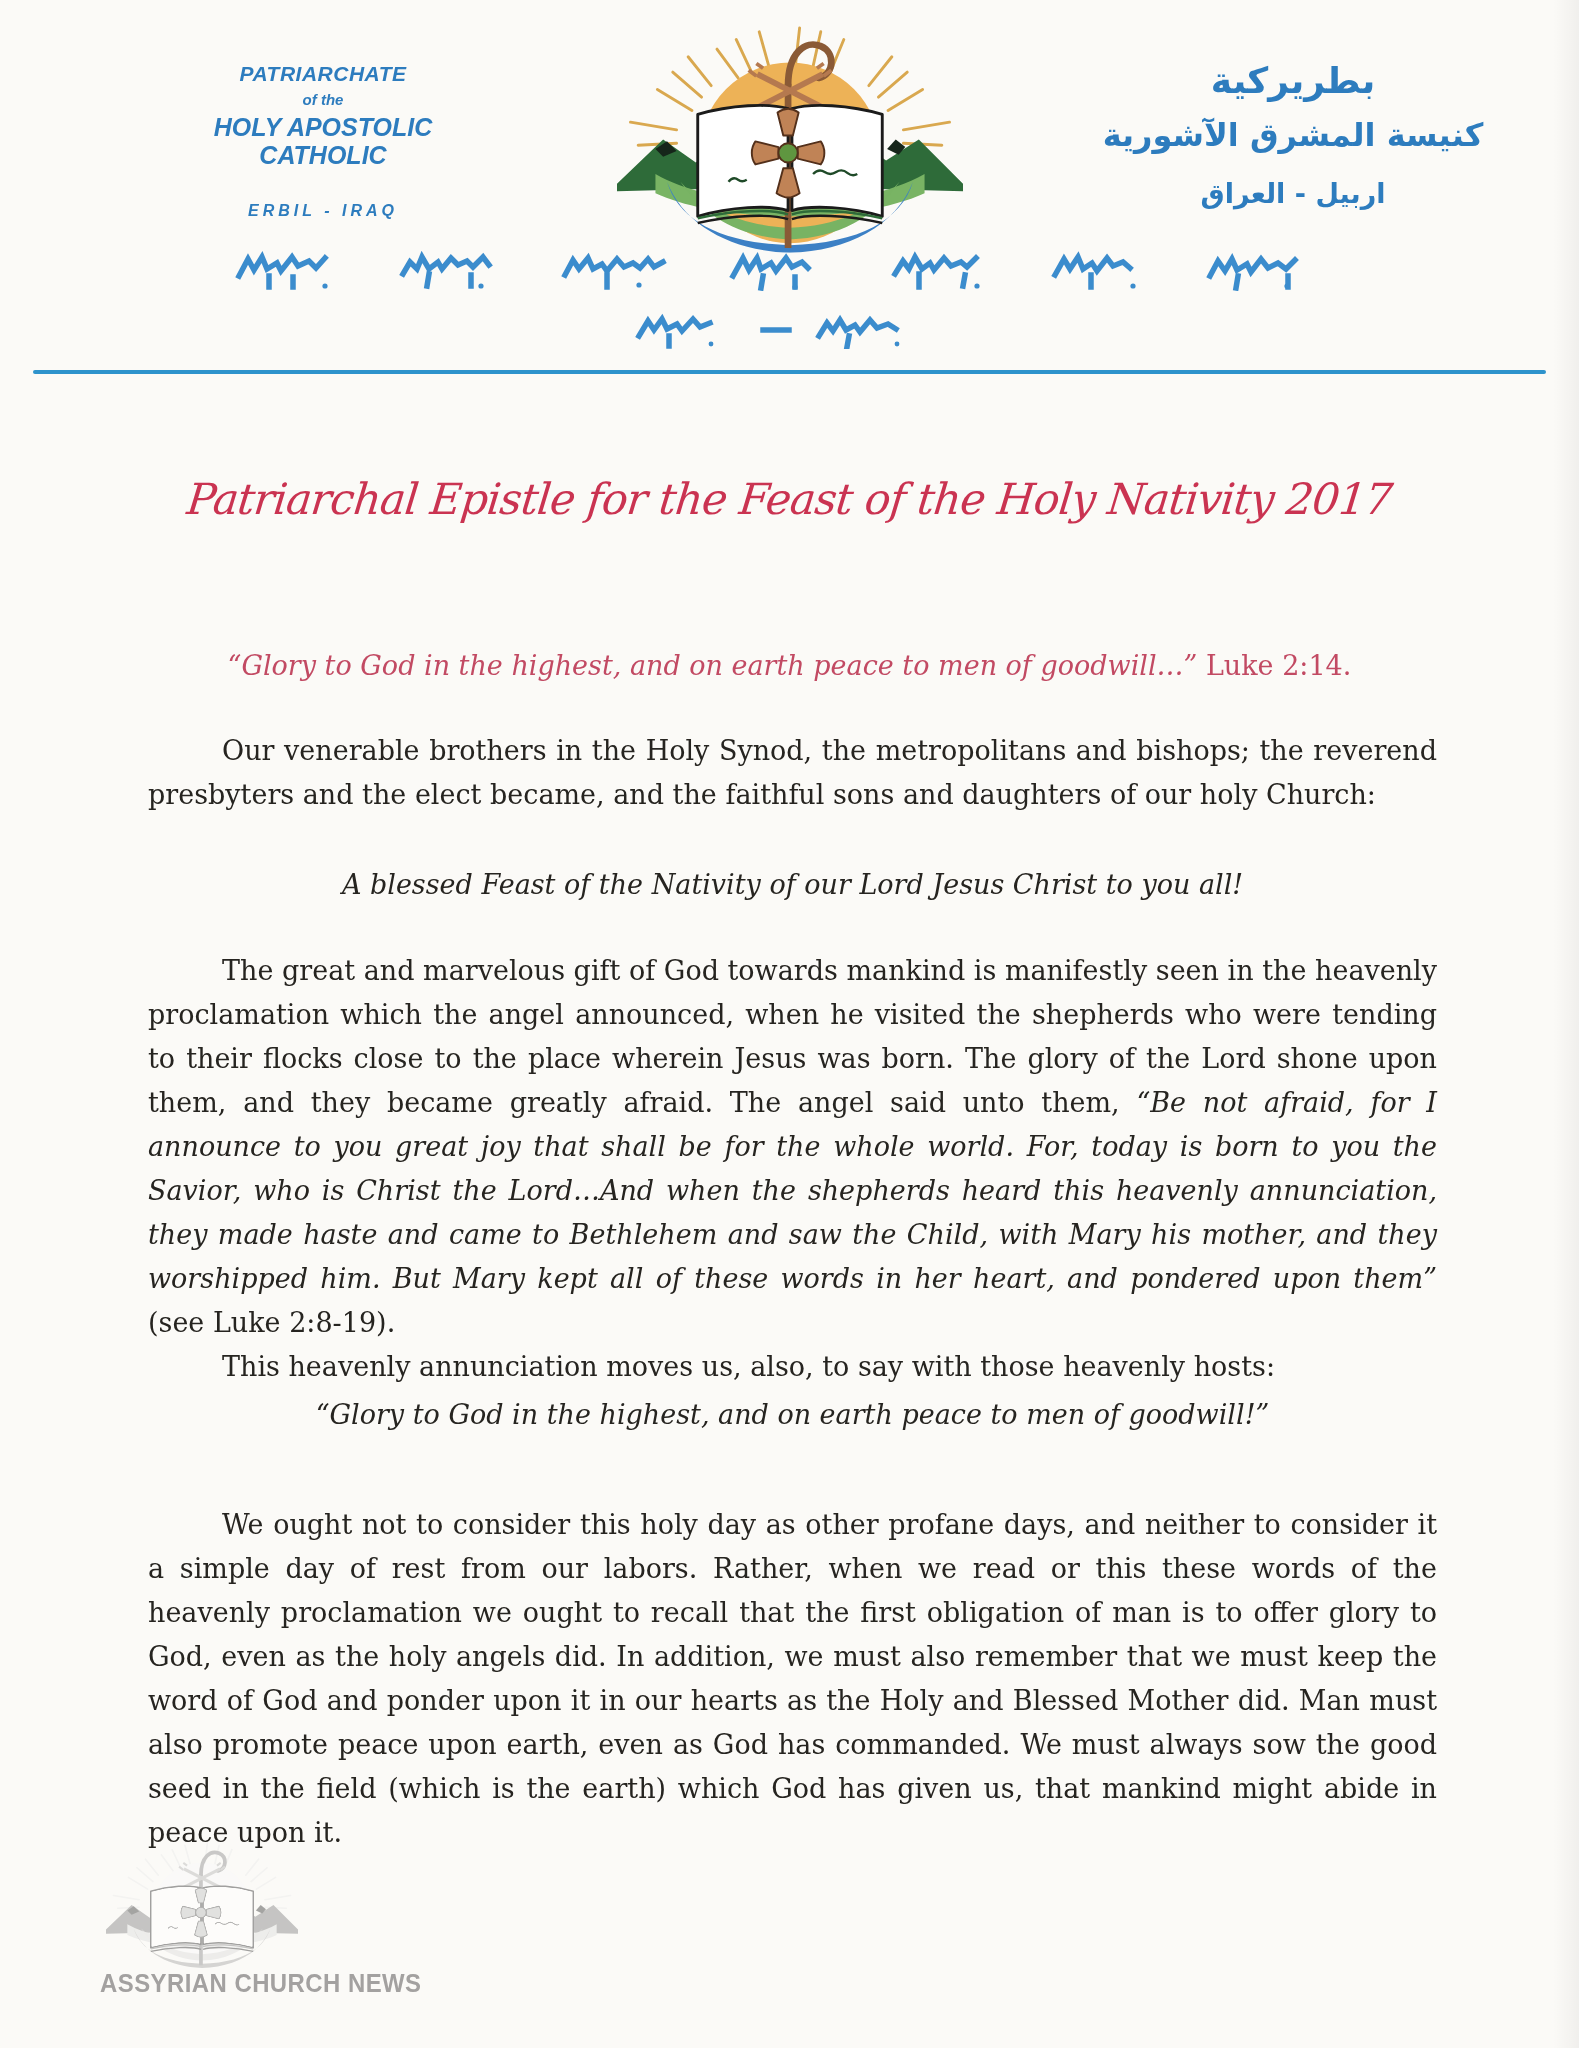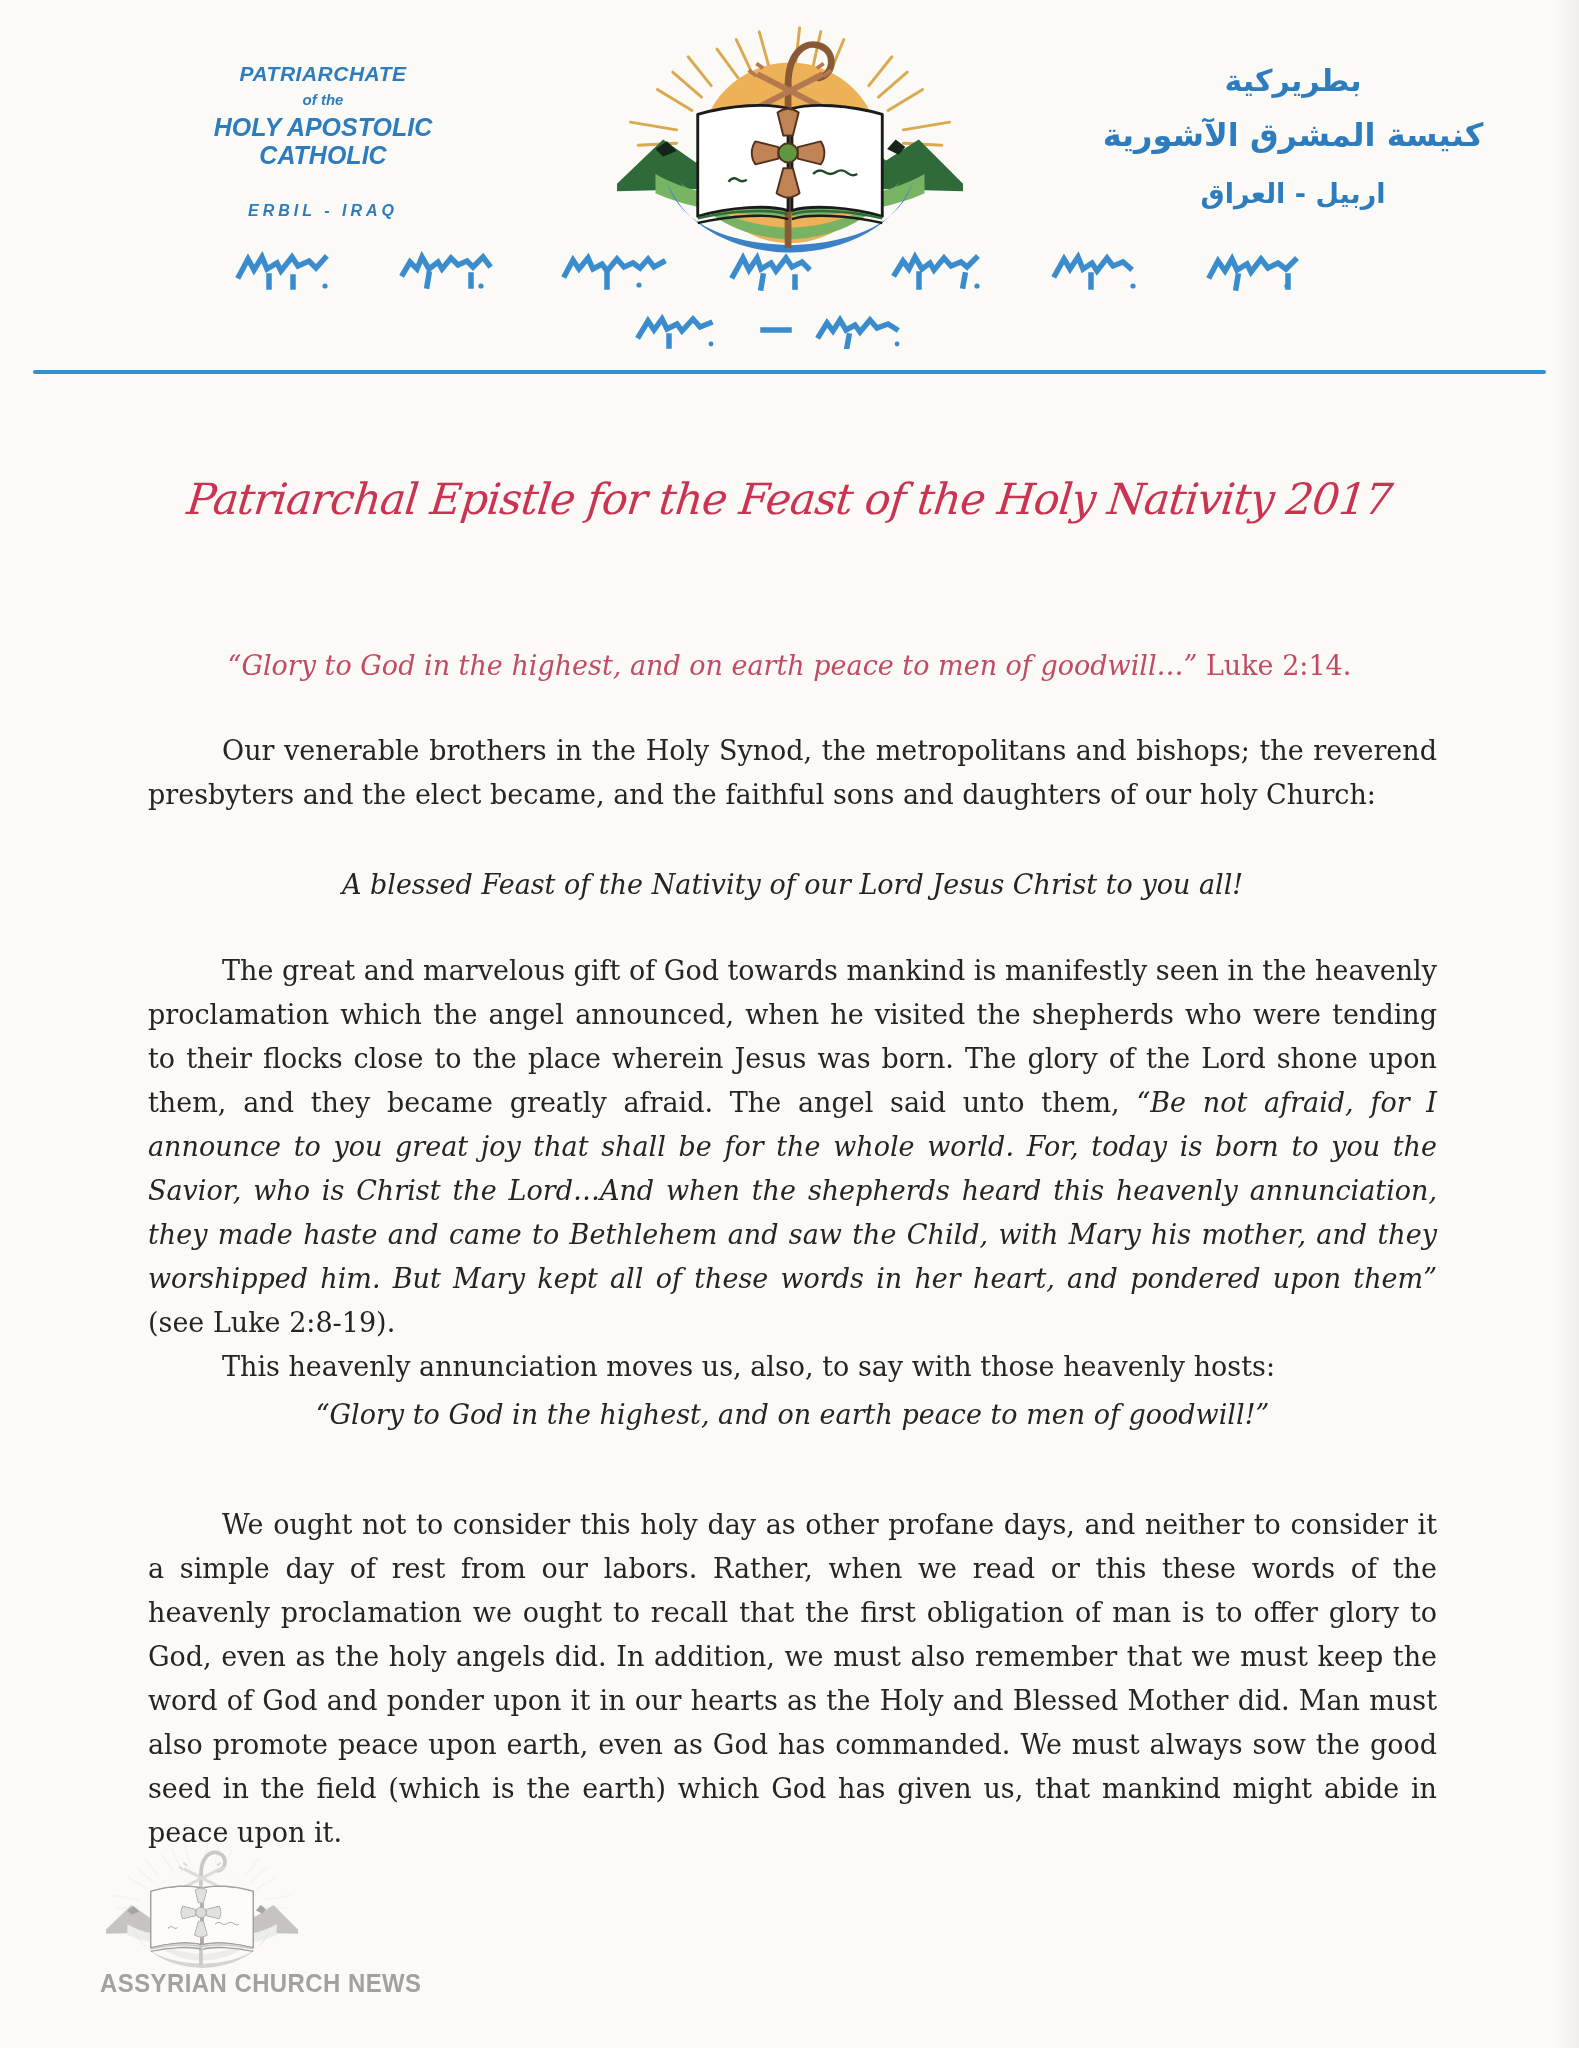--- a/index.html
+++ b/index.html
@@ -30,21 +30,21 @@
   .lh-left .l2{font-size:15px;line-height:26px;}
   .lh-left .l3{font-size:25px;line-height:28px;}
   .lh-left .l4{font-size:21.5px;line-height:28px;}
   .lh-left .l5{font-size:16px;line-height:27px;letter-spacing:4px;margin-top:28px;}
 
   .lh-arabic{
     position:absolute;left:1058px;top:56px;width:470px;
     direction:rtl;text-align:center;color:#2d7cbe;
     font-family:"DejaVu Sans", sans-serif;font-weight:bold;
   }
-  .lh-arabic .a1{font-size:30px;line-height:50px;}
+  .lh-arabic .a1{font-size:36px;line-height:50px;}
   .lh-arabic .a2{font-size:32px;line-height:58px;}
   .lh-arabic .a3{font-size:27px;line-height:60px;letter-spacing:2px;}
 
   .emblem-main{position:absolute;left:617px;top:22px;width:346px;height:231px;}
   .syriac-row{position:absolute;left:0;width:1579px;text-align:center;}
   .syr1{top:243px;}
   .syr2{top:309px;}
   .syriac-row svg{display:inline-block;vertical-align:top;}
 
   .blue-rule{

